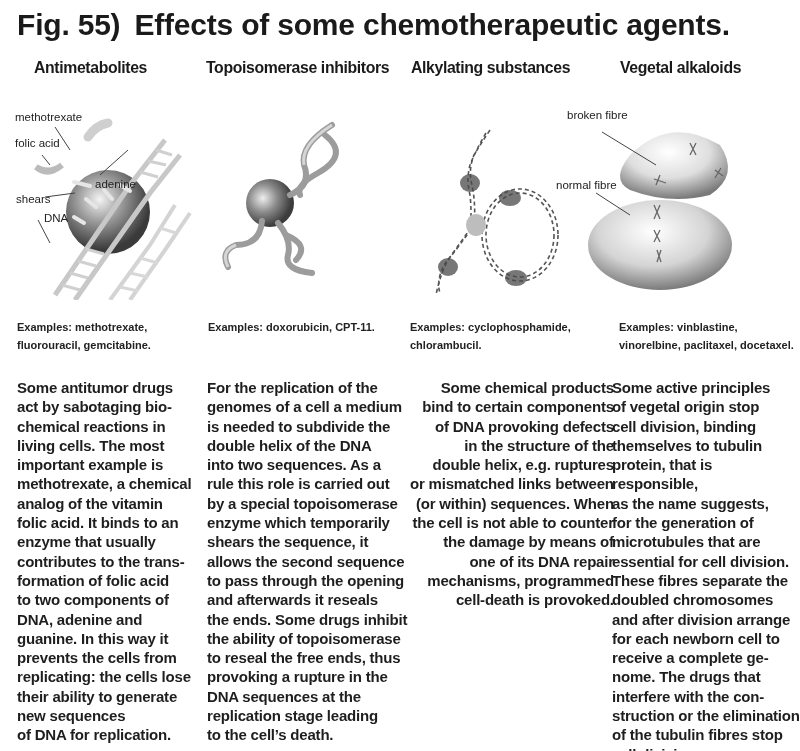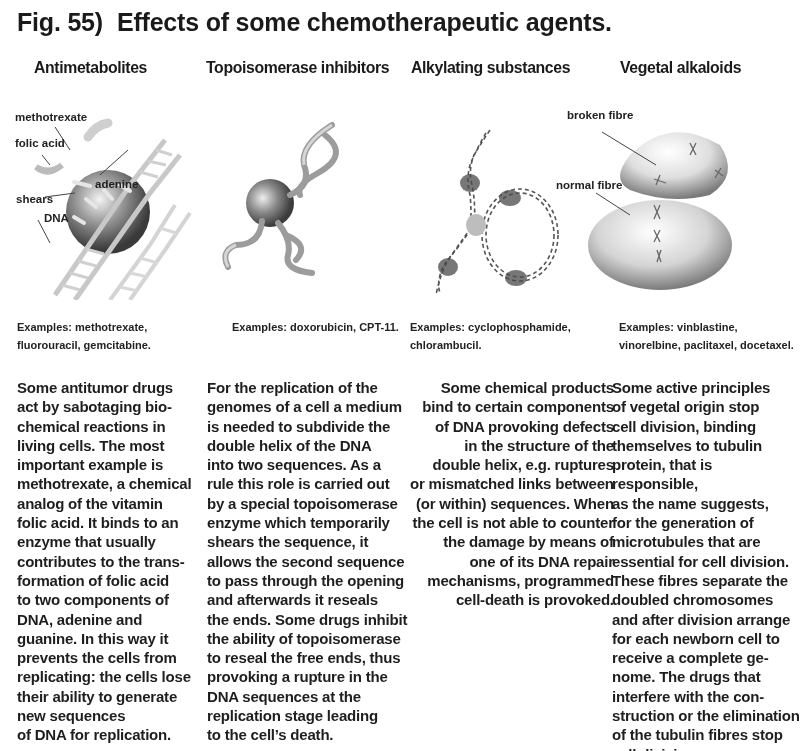--- a/index.html
+++ b/index.html
@@ -1,22 +1,22 @@
 <!DOCTYPE html>
 <html><head>
 <meta charset="utf-8">
 <style>
   html,body{margin:0;padding:0;background:#ffffff;}
   body{width:800px;height:751px;position:relative;overflow:hidden;font-family:"Liberation Sans","DejaVu Sans",sans-serif;color:#1a1a1a;}
-  .title{position:absolute;left:17px;top:8px;font-size:25px;font-weight:bold;letter-spacing:-0.2px;white-space:nowrap;}
+  .title{position:absolute;left:17px;top:8px;font-size:30px;font-weight:bold;letter-spacing:-0.2px;white-space:nowrap;}
   .title .num{margin-right:14px;}
   .col-head{position:absolute;top:58px;font-size:17px;font-weight:bold;white-space:nowrap;letter-spacing:-0.4px;transform:scaleX(0.93);transform-origin:left top;}
   .illus{position:absolute;top:95px;height:205px;}
   .illus svg{display:block;}
-  .lbl{position:absolute;font-size:11.5px;font-weight:bold;white-space:nowrap;color:#222;}
+  .lbl{position:absolute;font-size:11.5px;font-weight:normal;white-space:nowrap;color:#222;}
   .examples{position:absolute;top:318px;font-size:11px;font-weight:bold;line-height:18px;color:#222;white-space:pre-line;}
   .body-text{position:absolute;top:378px;font-size:15px;font-weight:bold;line-height:19.3px;color:#1e1e1e;white-space:pre-line;letter-spacing:-0.2px;}
 </style>
 </head>
 <body>
 
 <div class="title">
   <span class="num">Fig. 55)</span><span>Effects of some chemotherapeutic agents.</span>
 </div>
 
@@ -157,21 +157,21 @@
       <line x1="72" y1="37" x2="126" y2="70"></line>
       <line x1="66" y1="98" x2="100" y2="120"></line>
     </g>
   </svg>
   <span class="lbl" style="left:37px;top:14px;">broken fibre</span>
   <span class="lbl" style="left:26px;top:84px;">normal fibre</span>
 </div>
 
 <div class="examples" style="left:17px;">Examples: methotrexate,
 fluorouracil, gemcitabine.</div>
-<div class="examples" style="left:208px;margin-left:24px;">Examples: doxorubicin, CPT-11.</div>
+<div class="examples" style="left:208px;">Examples: doxorubicin, CPT-11.</div>
 <div class="examples" style="left:410px;">Examples: cyclophosphamide,
         chlorambucil.</div>
 <div class="examples" style="left:612px;margin-left:7px;">Examples: vinblastine,
 vinorelbine, paclitaxel, docetaxel.</div>
 
 <div class="body-text" style="left:17px;">Some antitumor drugs
 act by sabotaging bio-
 chemical reactions in
 living cells. The most
 important example is

